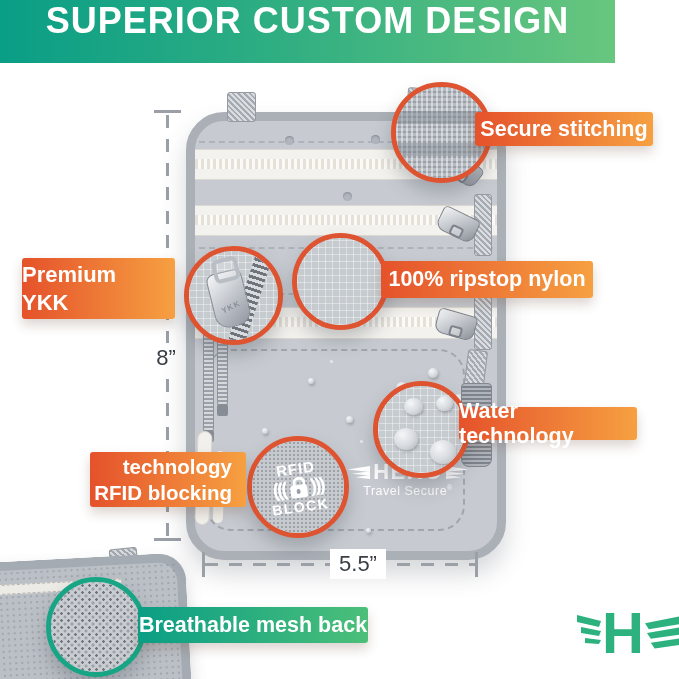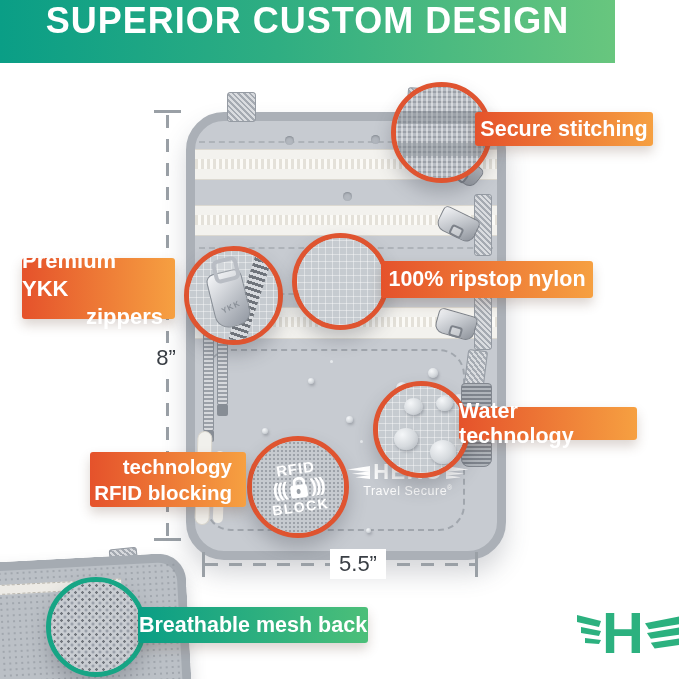--- a/index.html
+++ b/index.html
@@ -247,21 +247,20 @@
   <div class="zoomc green" style="left:46px;top:577px;width:90px;height:90px;">
     <div class="tex-mesh"></div>
   </div>
 
   <div class="lab orange" style="left:475px;top:112px;width:178px;height:34px;font-size:21.5px;">
     <span>Secure stitching</span>
   </div>
 
   <div class="lab orange twoline" style="left:22px;top:258px;width:153px;height:61px;font-size:22px;line-height:28px;padding-right:12px;box-sizing:border-box;">
     <span>Premium YKK</span>
-    <span>zippers</span>
   </div>
 
   <div class="lab orange" style="left:381px;top:261px;width:212px;height:37px;font-size:21.5px;">
     <span>100% ripstop nylon</span>
   </div>
 
   <div class="lab orange" style="left:459px;top:407px;width:178px;height:33px;font-size:21.5px;">
     <span>Water technology</span>
   </div>
 

